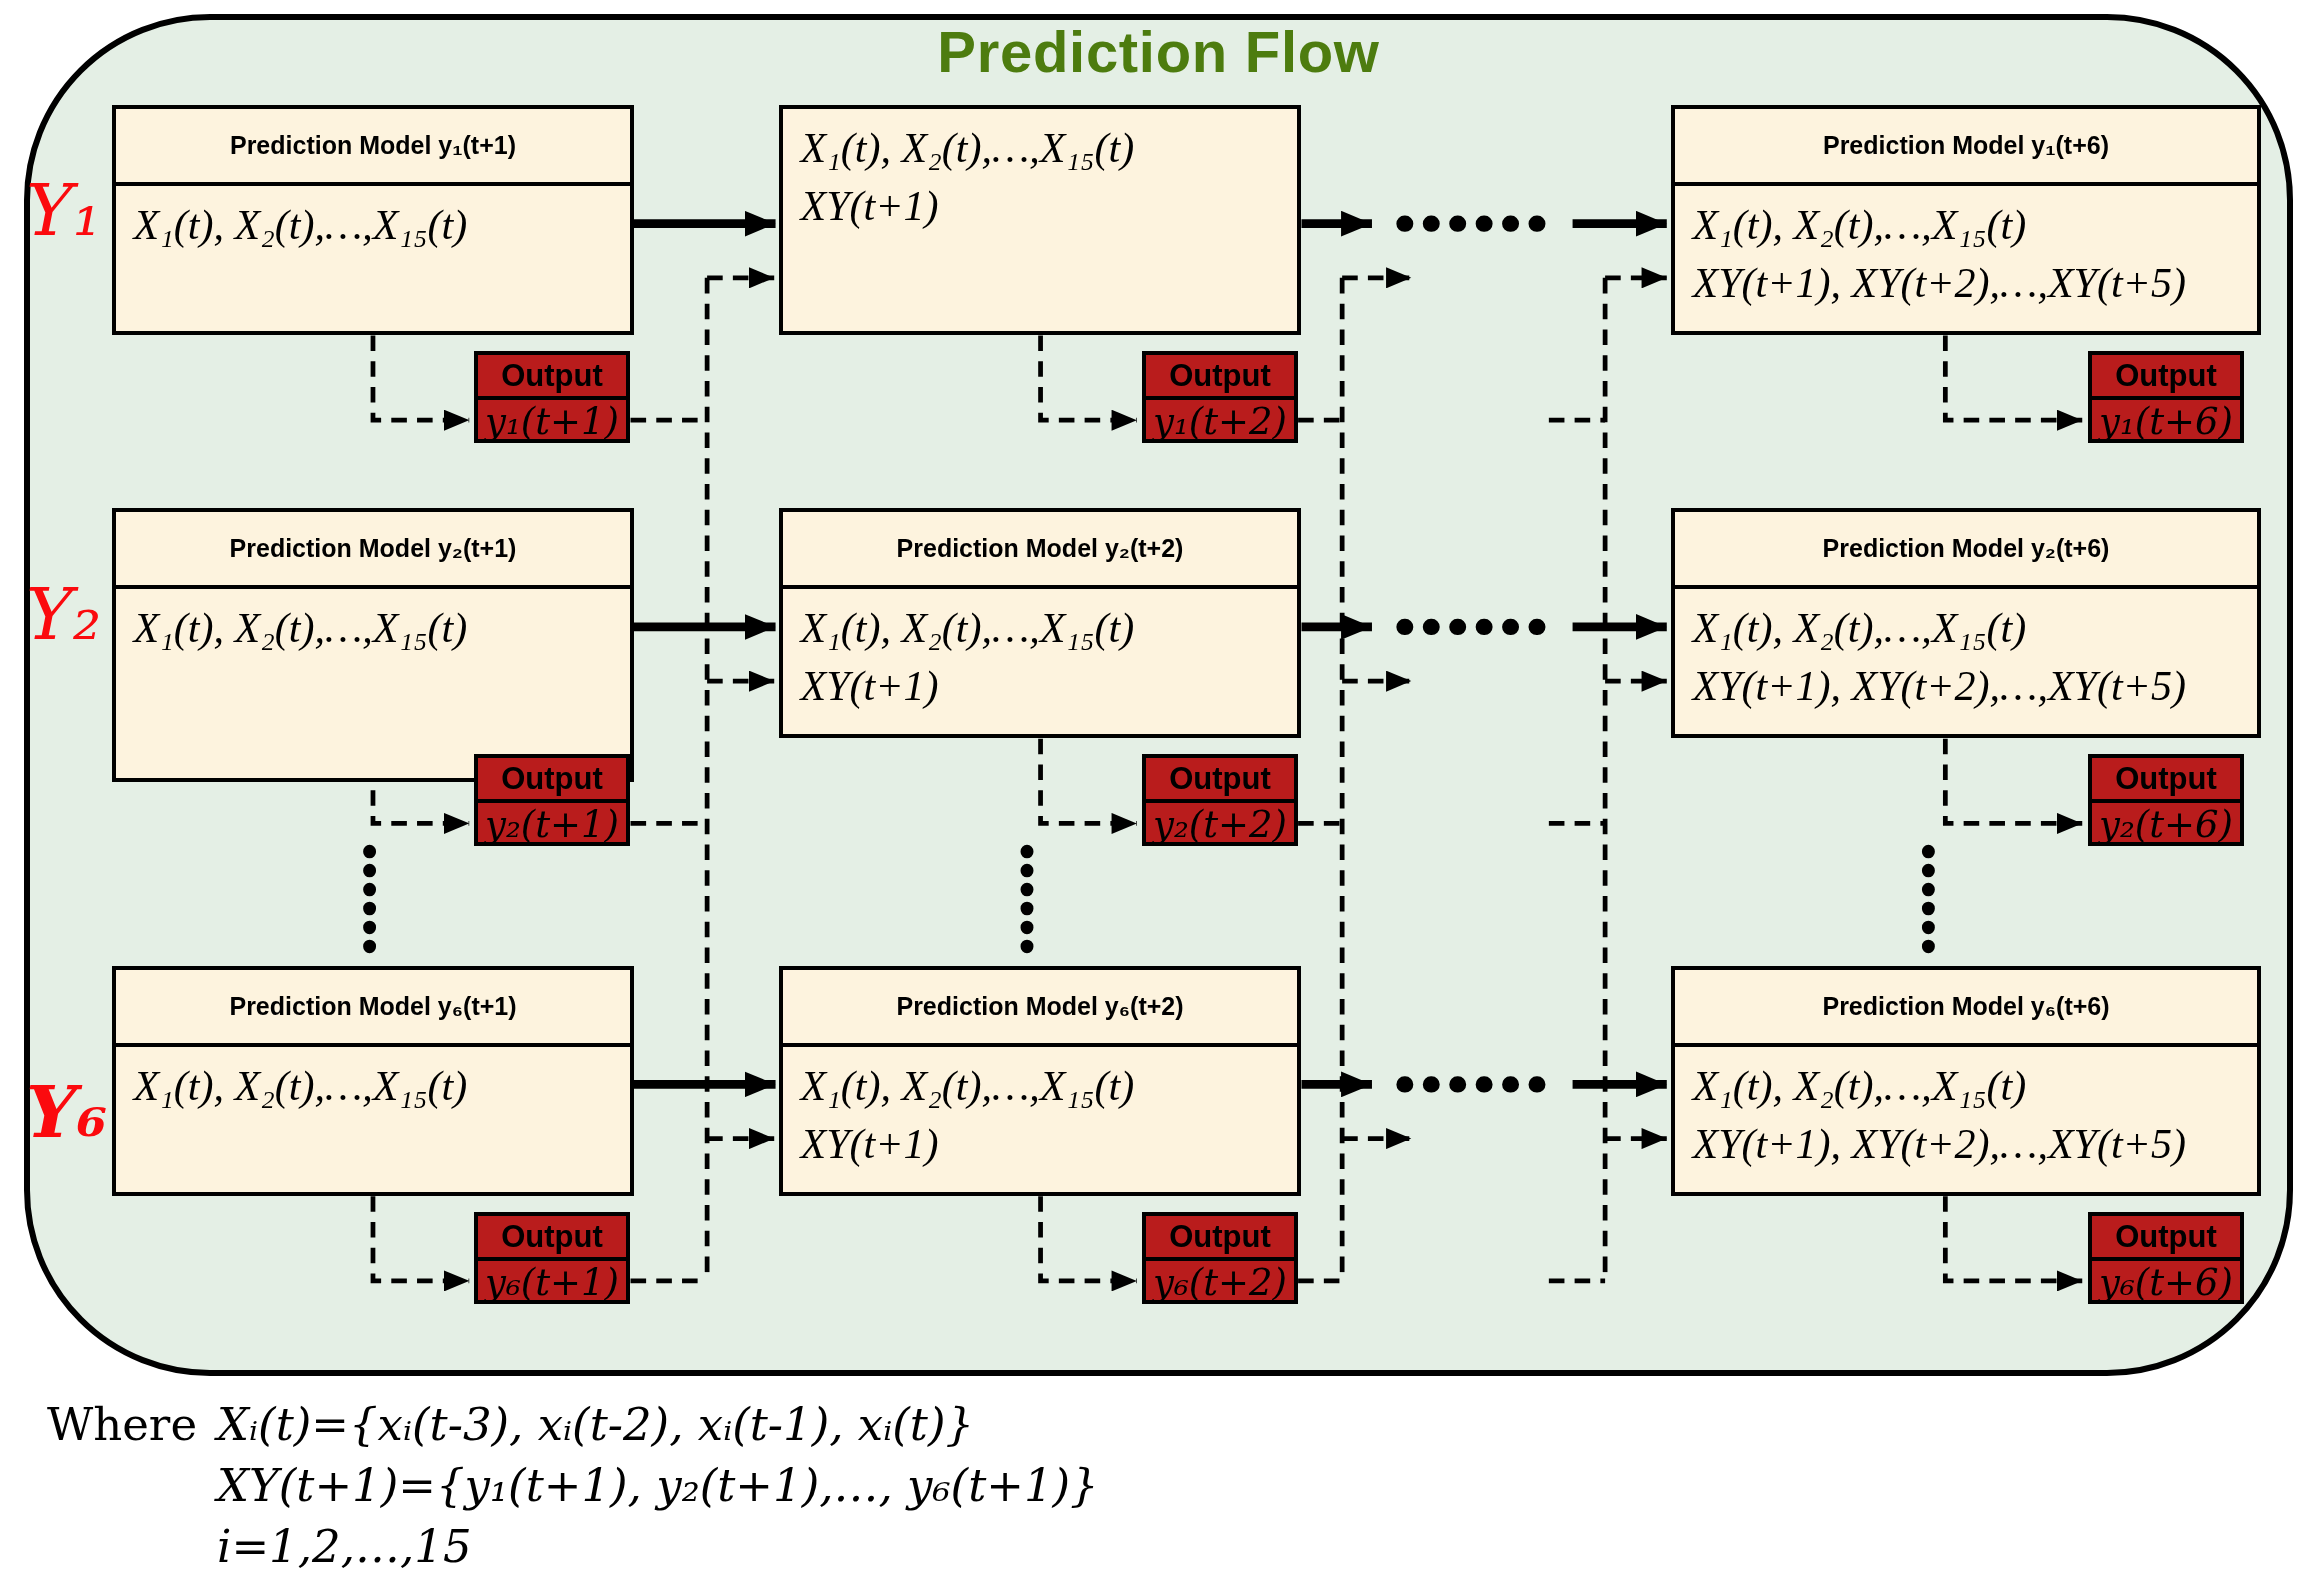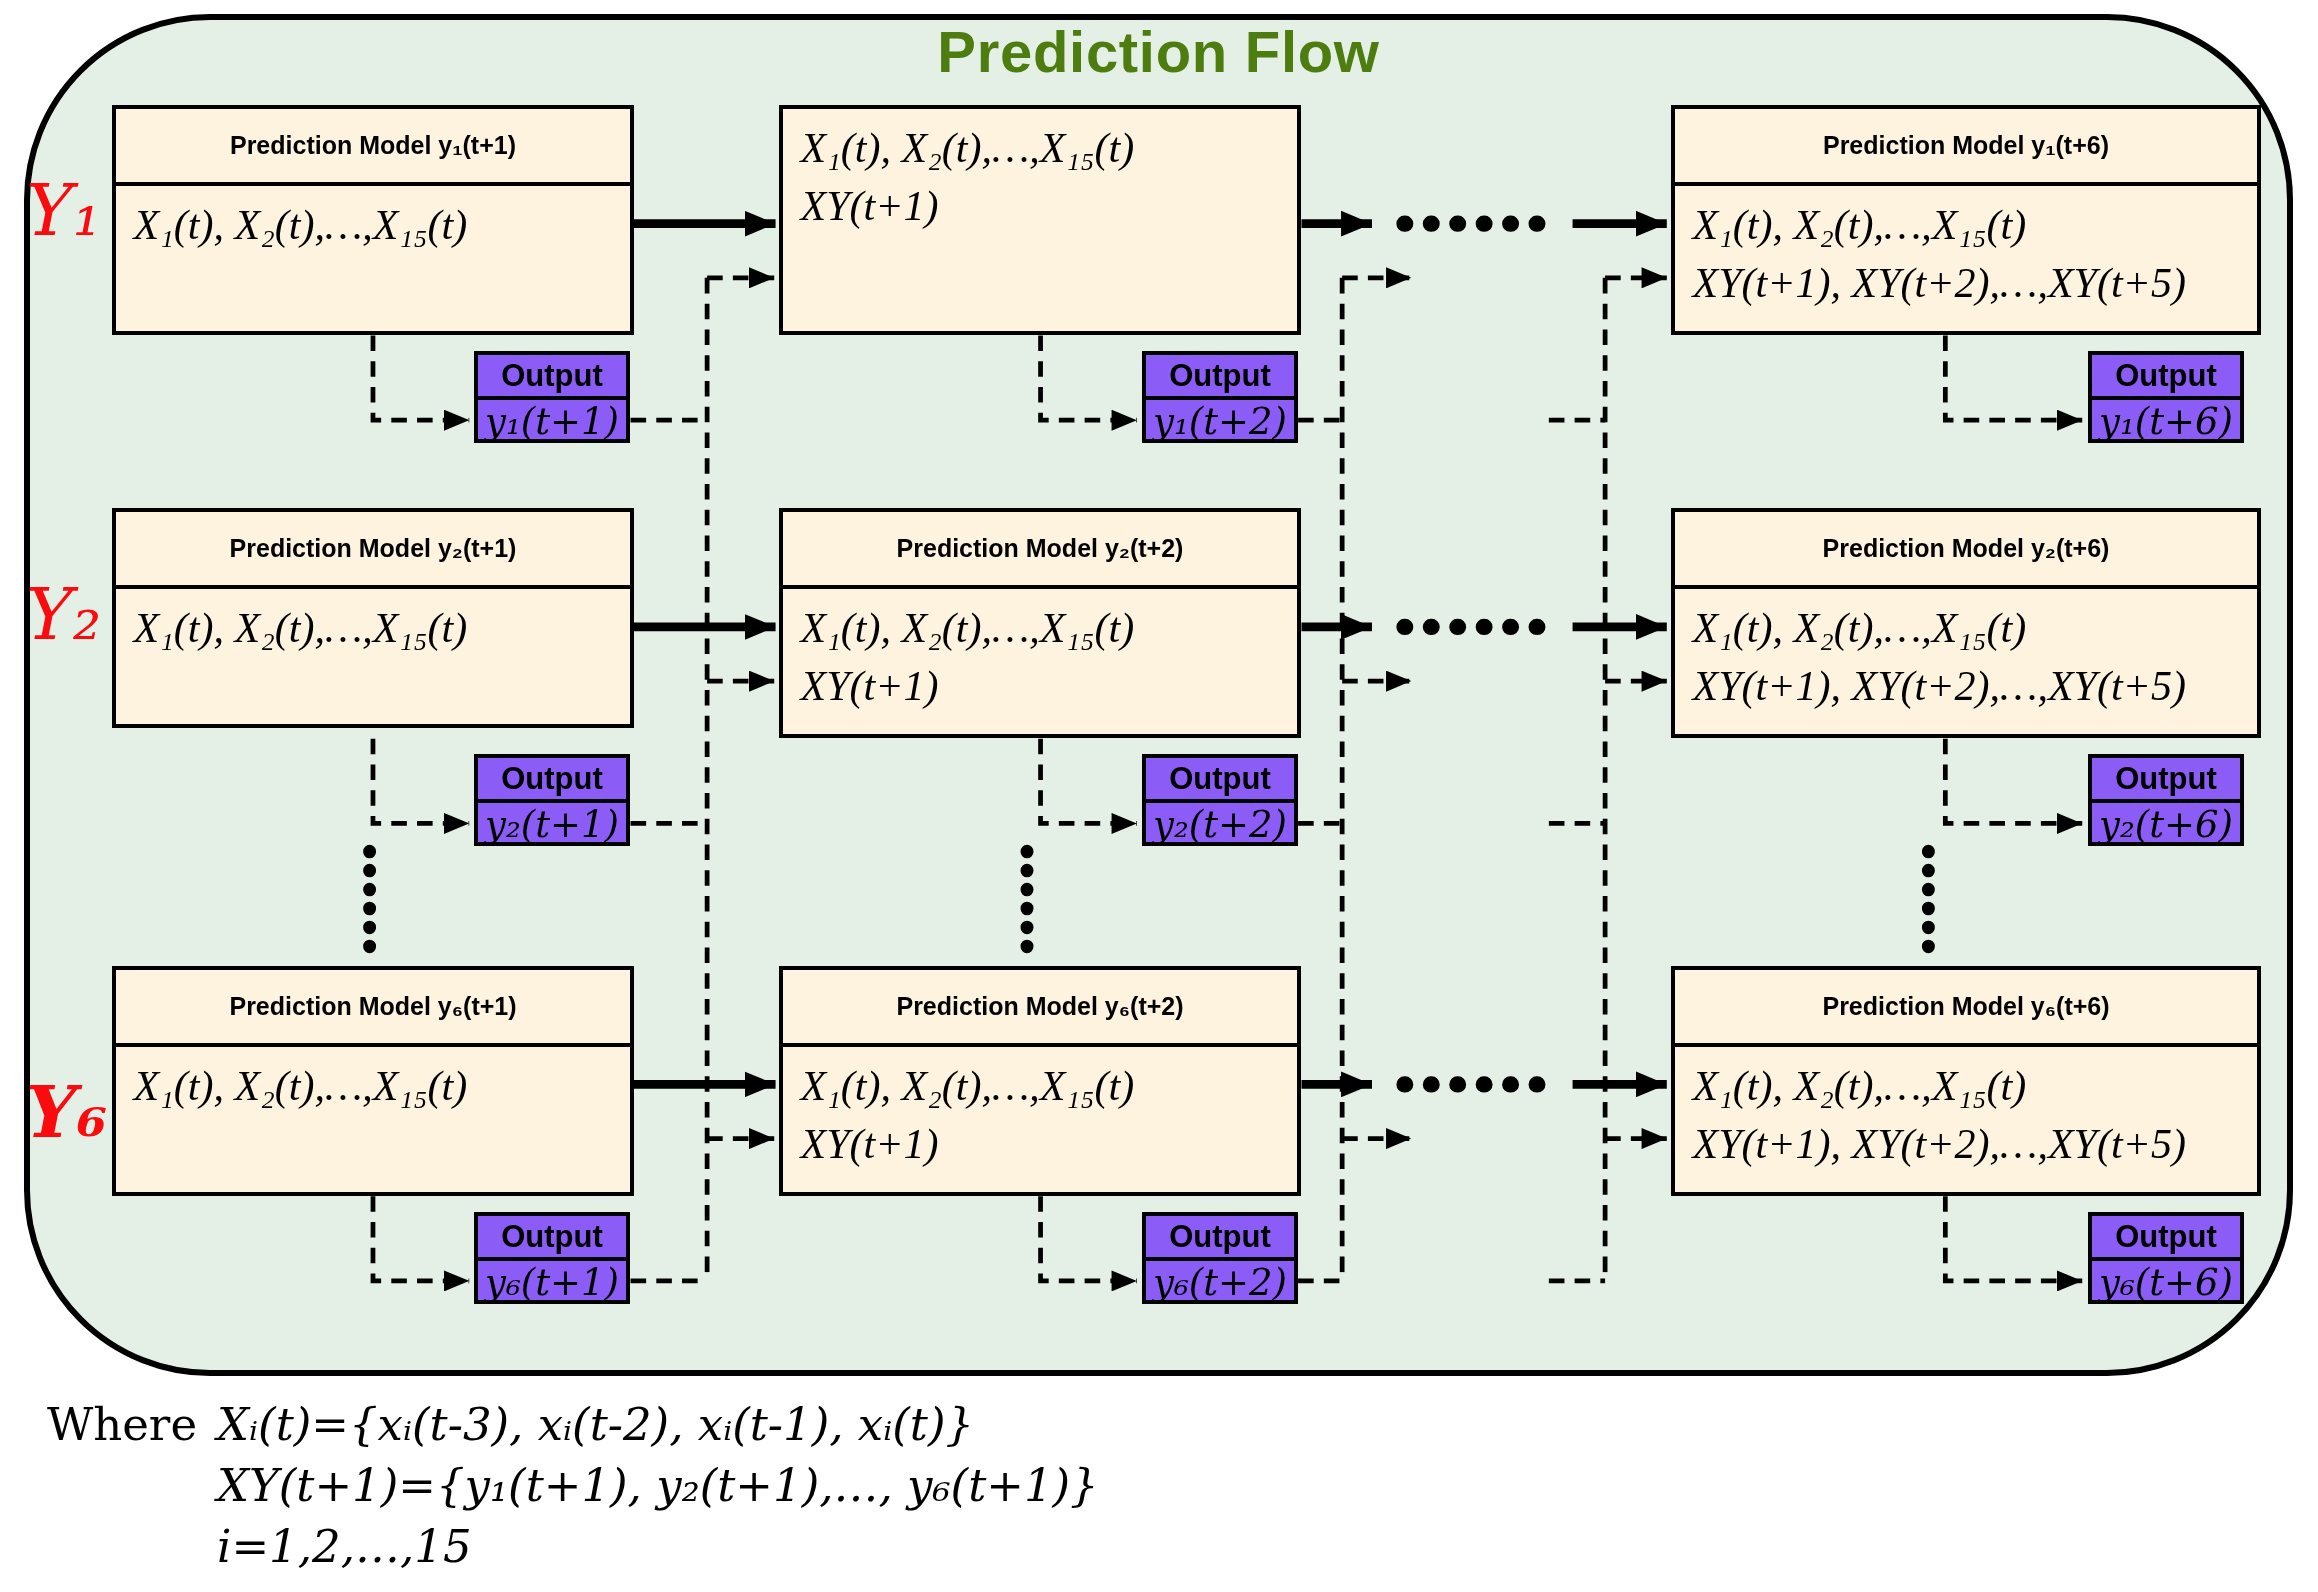--- a/index.html
+++ b/index.html
@@ -11,21 +11,21 @@
          font-size:58px;font-weight:700;color:#4d7c0f;letter-spacing:0.7px;}
   .wires{position:absolute;left:0;top:0;pointer-events:none;}
 
   .model{position:absolute;background:#fdf3de;border:4.7px solid #000;box-sizing:border-box;}
   .mhead{height:73px;border-bottom:4.7px solid #000;display:flex;align-items:center;justify-content:center;
          font-size:25px;font-weight:700;color:#000;}
   .mbody{padding:9.5px 17.6px 0 17.6px;}
   .mline{font-family:Liberation Serif, serif;font-style:italic;
          font-size:42px;line-height:58px;color:#000;white-space:nowrap;}
 
-  .out{position:absolute;width:156px;height:92px;background:#8b5cf6;border:4.1px solid #000;box-sizing:border-box;}
+  .out{position:absolute;width:156px;height:92px;background:#b91c1c;border:4.1px solid #000;box-sizing:border-box;}
   .ohead{height:41px;border-bottom:4.1px solid #000;display:flex;align-items:center;justify-content:center;
          font-size:31px;font-weight:700;color:#000;}
   .oval{height:43px;display:flex;align-items:center;justify-content:center;
         font-family:"DejaVu Serif","DejaVu Sans",serif;font-style:italic;font-size:37px;color:#000;}
 
   .ylab{position:absolute;left:26px;width:102px;text-align:left;color:#fb0a0e;
         font-family:"DejaVu Serif","DejaVu Sans",serif;font-style:italic;font-size:71px;}
 
   .legend{position:absolute;left:0;top:1391px;width:2319px;}
   .lg-kw{position:absolute;left:47px;top:6.8px;font-family:"DejaVu Serif","DejaVu Sans",serif;
@@ -134,21 +134,21 @@
       </div>
   </div>
   <div class="model" style="left:1671px;top:105px;width:590px;height:230px;">
     <div class="mhead">Prediction Model y₁(t+6)</div>
     <div class="mbody">
         <div class="mline">X₁(t), X₂(t),…,X₁₅(t)</div>
         <div class="mline">XY(t+1), XY(t+2),…,XY(t+5)</div>
       </div>
   </div>
 
-  <div class="model" style="left:112px;top:508px;width:522px;height:220px;">
+  <div class="model" style="left:112px;top:508px;width:522px;height:274px;">
     <div class="mhead">Prediction Model y₂(t+1)</div>
     <div class="mbody">
         <div class="mline">X₁(t), X₂(t),…,X₁₅(t)</div>
         <div class="mline"></div>
       </div>
   </div>
   <div class="model" style="left:779px;top:508px;width:522px;height:230px;">
     <div class="mhead">Prediction Model y₂(t+2)</div>
     <div class="mbody">
         <div class="mline">X₁(t), X₂(t),…,X₁₅(t)</div>

